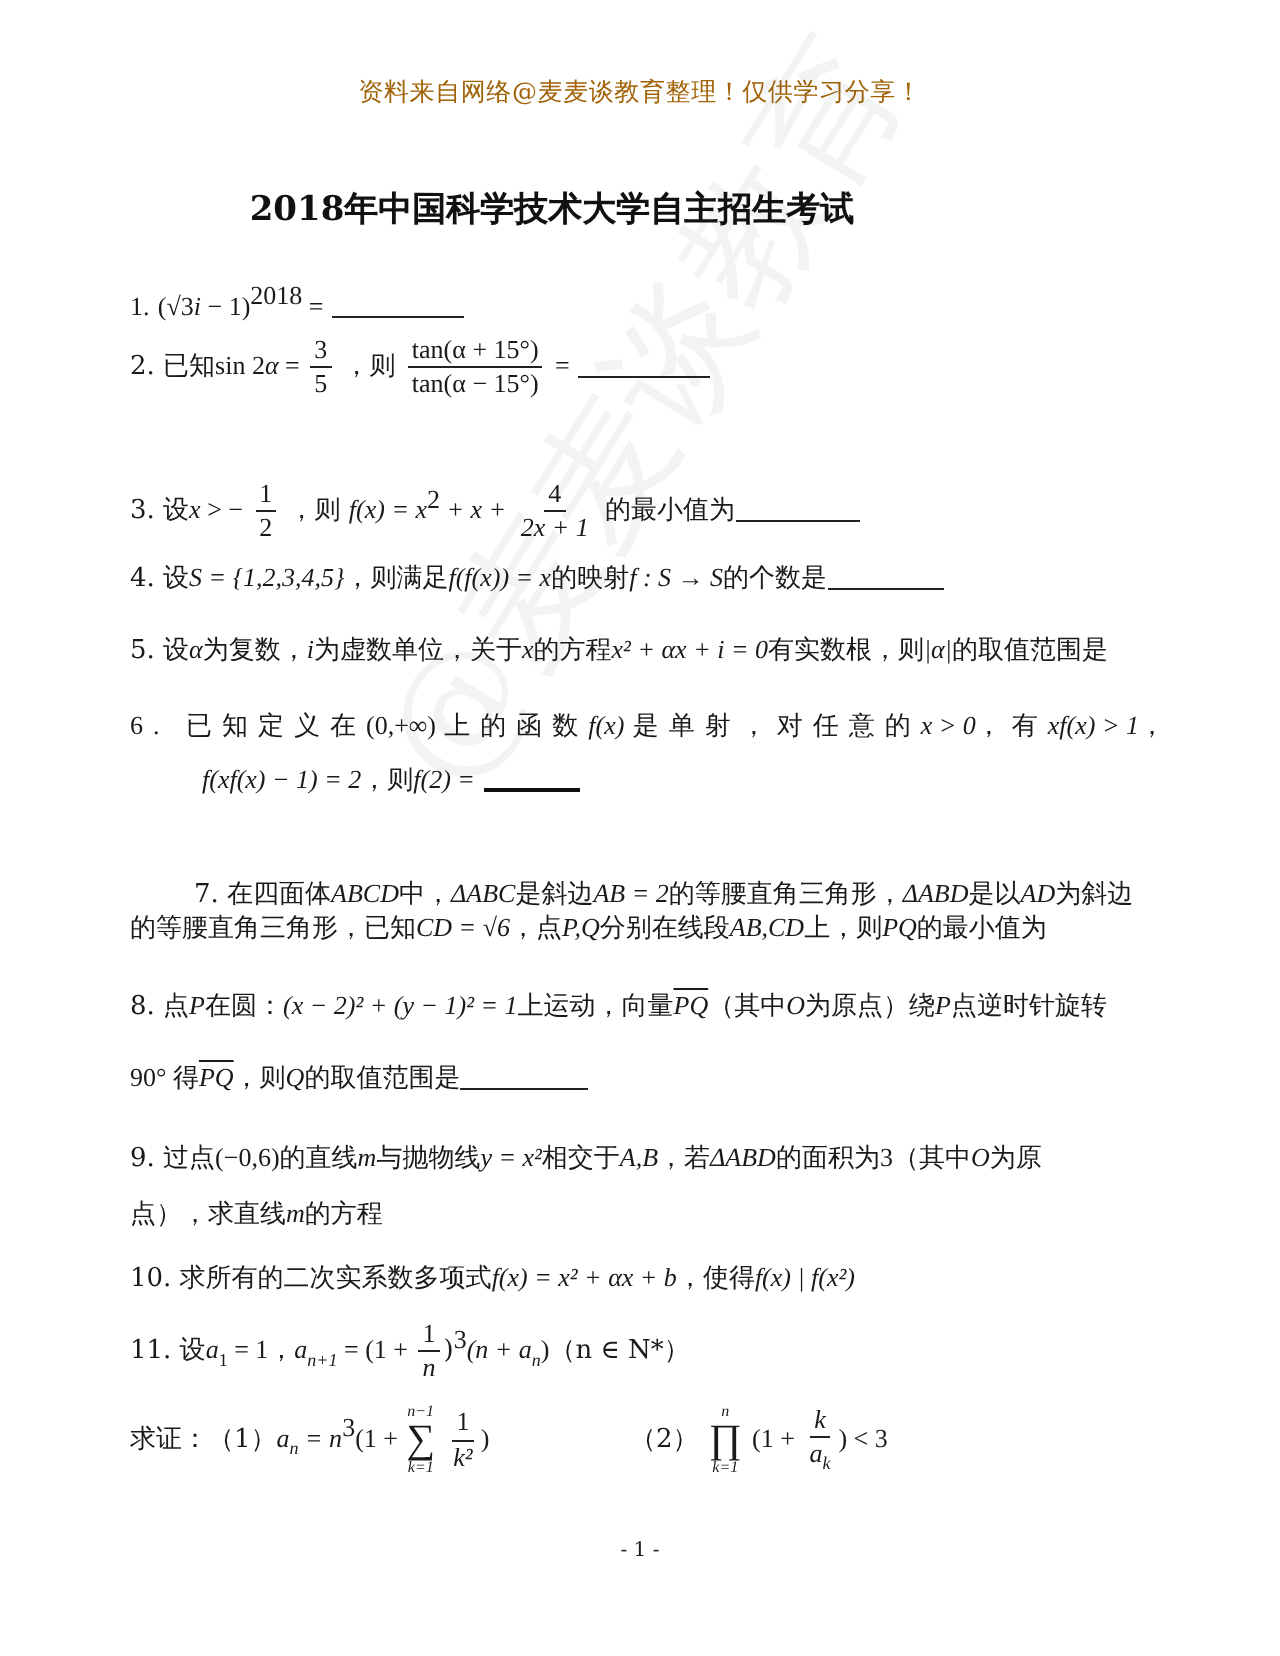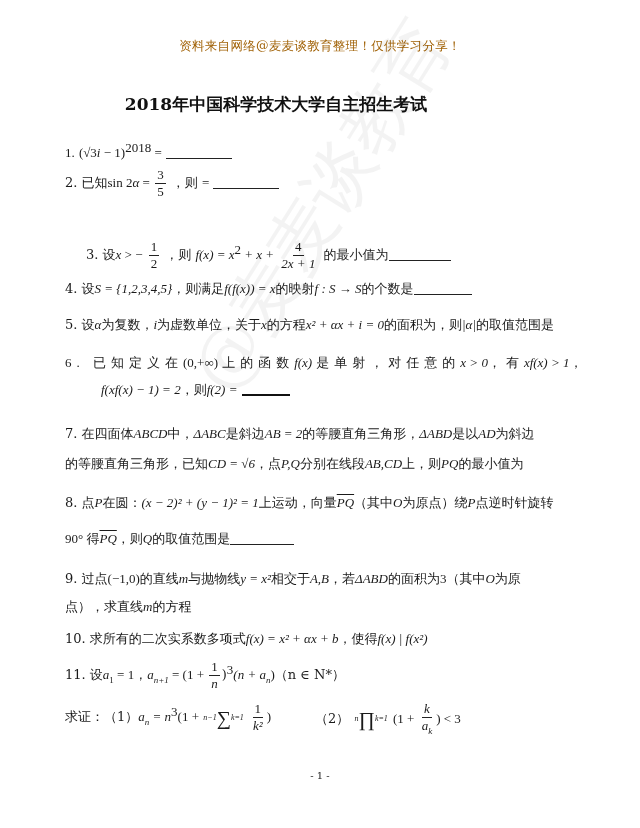--- a/index.html
+++ b/index.html
@@ -23,21 +23,21 @@
   .line { position: absolute; left: 65px; font-size: 13px; white-space: nowrap; line-height: 1; }
   .m { font-style: italic; font-family: "Liberation Serif", "DejaVu Serif", serif; }
   .r { font-family: "Liberation Serif", "DejaVu Serif", serif; }
   .blank { display: inline-block; border-bottom: 1px solid #222; vertical-align: -2px; height: 12px; }
   .frac { display: inline-flex; flex-direction: column; align-items: center; vertical-align: middle; margin: 0 2px;
           font-family: "Liberation Serif", serif; }
   .frac .num { padding: 0 2px 1px; border-bottom: 1px solid #222; line-height: 1.1; }
   .frac .den { padding: 1px 2px 0; line-height: 1.1; }
   sup { font-size: 13px; }
   sub { font-size: 9px; }
-  .bigop { display: inline-flex; flex-direction: row; align-items: center; vertical-align: middle; margin: 0 1px;
+  .bigop { display: inline-flex; flex-direction: column; align-items: center; vertical-align: middle; margin: 0 1px;
            font-family: "Liberation Serif", serif; }
   .bigop .lim { font-size: 8px; font-style: italic; line-height: 1; }
   .bigop .sym { font-size: 20px; line-height: 1; }
   .page-num { position: absolute; top: 770px; left: 0; width: 640px; text-align: center; font-size: 10px; }
   .spaced { letter-spacing: 5px; font-family: Liberation Serif, serif; }
 </style>
 </head>
 <body>
 
 <div class="header-note">资料来自网络@麦麦谈教育整理！仅供学习分享！</div>
@@ -50,71 +50,75 @@
   <span class="blank" style="width:66px;"></span>
 </div>
 
 <div class="line" style="top:168px;">
   <span>2. 已知</span><span class="r">sin 2</span><span class="m">α</span><span class="r"> = </span>
   <span class="frac">
       <span class="num">3</span>
       <span class="den">5</span>
     </span>
   <span>，则</span>
+  <span class="frac">
+      <span class="num">tan(α + 15°)</span>
+      <span class="den">tan(α − 15°)</span>
+    </span>
   <span class="r"> =</span>
   <span class="blank" style="width:66px;"></span>
 </div>
 
-<div class="line" style="top:240px;margin-left:21px;">
+<div class="line" style="top:240px;">
   <span>3. 设</span><span class="m">x</span><span class="r"> &gt; −</span>
   <span class="frac">
       <span class="num">1</span>
       <span class="den">2</span>
     </span>
   <span>，则</span>
   <span class="m">f(x) = x</span><sup class="r">2</sup><span class="m"> + x + </span>
   <span class="frac">
       <span class="num">4</span>
       <span class="den m">2x + 1</span>
     </span>
   <span>的最小值为</span><span class="blank" style="width:62px;"></span>
 </div>
 
 <div class="line" style="top:282px;">
   <span>4. 设</span><span class="m">S = {1,2,3,4,5}</span><span>，则满足</span><span class="m">f(f(x)) = x</span><span>的映射</span><span class="m">f : S → S</span><span>的个数是</span><span class="blank" style="width:58px;"></span>
 </div>
 
 <div class="line" style="top:318px;">
-  <span>5. 设</span><span class="m">α</span><span>为复数，</span><span class="m">i</span><span>为虚数单位，关于</span><span class="m">x</span><span>的方程</span><span class="m">x² + αx + i = 0</span><span>的面积为，则</span><span class="m">|α|</span><span>的取值范围是</span>
+  <span>5. 设</span><span class="m">α</span><span>为复数，</span><span class="m">i</span><span>为虚数单位，关于</span><span class="m">x</span><span>的方程</span><span class="m">x² + αx + i = 0</span><span>有实数根，则</span><span class="m">|α|</span><span>的取值范围是</span>
 </div>
 
 <div class="line" style="top:356px;">
   <span class="spaced">6. 已知定义在</span><span class="r">(0,+∞)</span> <span class="spaced">上的函数</span><span class="m">f(x)</span> <span class="spaced">是单射，对任意的</span><span class="m">x &gt; 0</span><span class="spaced">，有</span><span class="m">xf(x) &gt; 1</span><span>，</span>
 </div>
 <div class="line" style="top:382px;margin-left:36px;">
   <span class="m">f(xf(x) − 1) = 2</span><span>，则</span><span class="m">f(2) =</span>
   <span class="blank" style="width:48px; border-bottom:2px solid #111;"></span>
 </div>
 
-<div class="line" style="top:427px;">
+<div class="line" style="top:440px;margin-left:32px;">
   <span>7. 在四面体</span><span class="m">ABCD</span><span>中，</span><span class="m">ΔABC</span><span>是斜边</span><span class="m">AB = 2</span><span>的等腰直角三角形，</span><span class="m">ΔABD</span><span>是以</span><span class="m">AD</span><span>为斜边</span>
 </div>
 <div class="line" style="top:457px;text-align:right;">
   <span>的等腰直角三角形，已知</span><span class="m">CD = √6</span><span>，点</span><span class="m">P,Q</span><span>分别在线段</span><span class="m">AB,CD</span><span>上，则</span><span class="m">PQ</span><span>的最小值为</span>
 </div>
 
 <div class="line" style="top:496px;">
   <span>8. 点</span><span class="m">P</span><span>在圆：</span><span class="m">(x − 2)² + (y − 1)² = 1</span><span>上运动，向量</span><span class="m" style="text-decoration:overline;">PQ</span><span>（其中</span><span class="m">O</span><span>为原点）绕</span><span class="m">P</span><span>点逆时针旋转</span>
 </div>
 <div class="line" style="top:532px;">
   <span class="r">90° 得</span><span class="m" style="text-decoration:overline;">PQ</span><span>，则</span><span class="m">Q</span><span>的取值范围是</span><span class="blank" style="width:64px;"></span>
 </div>
 
 <div class="line" style="top:572px;">
-  <span>9. 过点</span><span class="r">(−1,0)</span><span>的直线</span><span class="m">m</span><span>与抛物线</span><span class="m">y = x²</span><span>相交于</span><span class="m">A,B</span><span>，若</span><span class="m">ΔABD</span><span>的面积为</span><span class="r">3</span><span>（其中</span><span class="m">O</span><span>为原</span>
+  <span>9. 过点</span><span class="r">(−0,6)</span><span>的直线</span><span class="m">m</span><span>与抛物线</span><span class="m">y = x²</span><span>相交于</span><span class="m">A,B</span><span>，若</span><span class="m">ΔABD</span><span>的面积为</span><span class="r">3</span><span>（其中</span><span class="m">O</span><span>为原</span>
 </div>
 <div class="line" style="top:600px;">
   <span>点），求直线</span><span class="m">m</span><span>的方程</span>
 </div>
 
 <div class="line" style="top:632px;">
   <span>10. 求所有的二次实系数多项式</span><span class="m">f(x) = x² + αx + b</span><span>，使得</span><span class="m">f(x) | f(x²)</span>
 </div>
 
 <div class="line" style="top:660px;">

